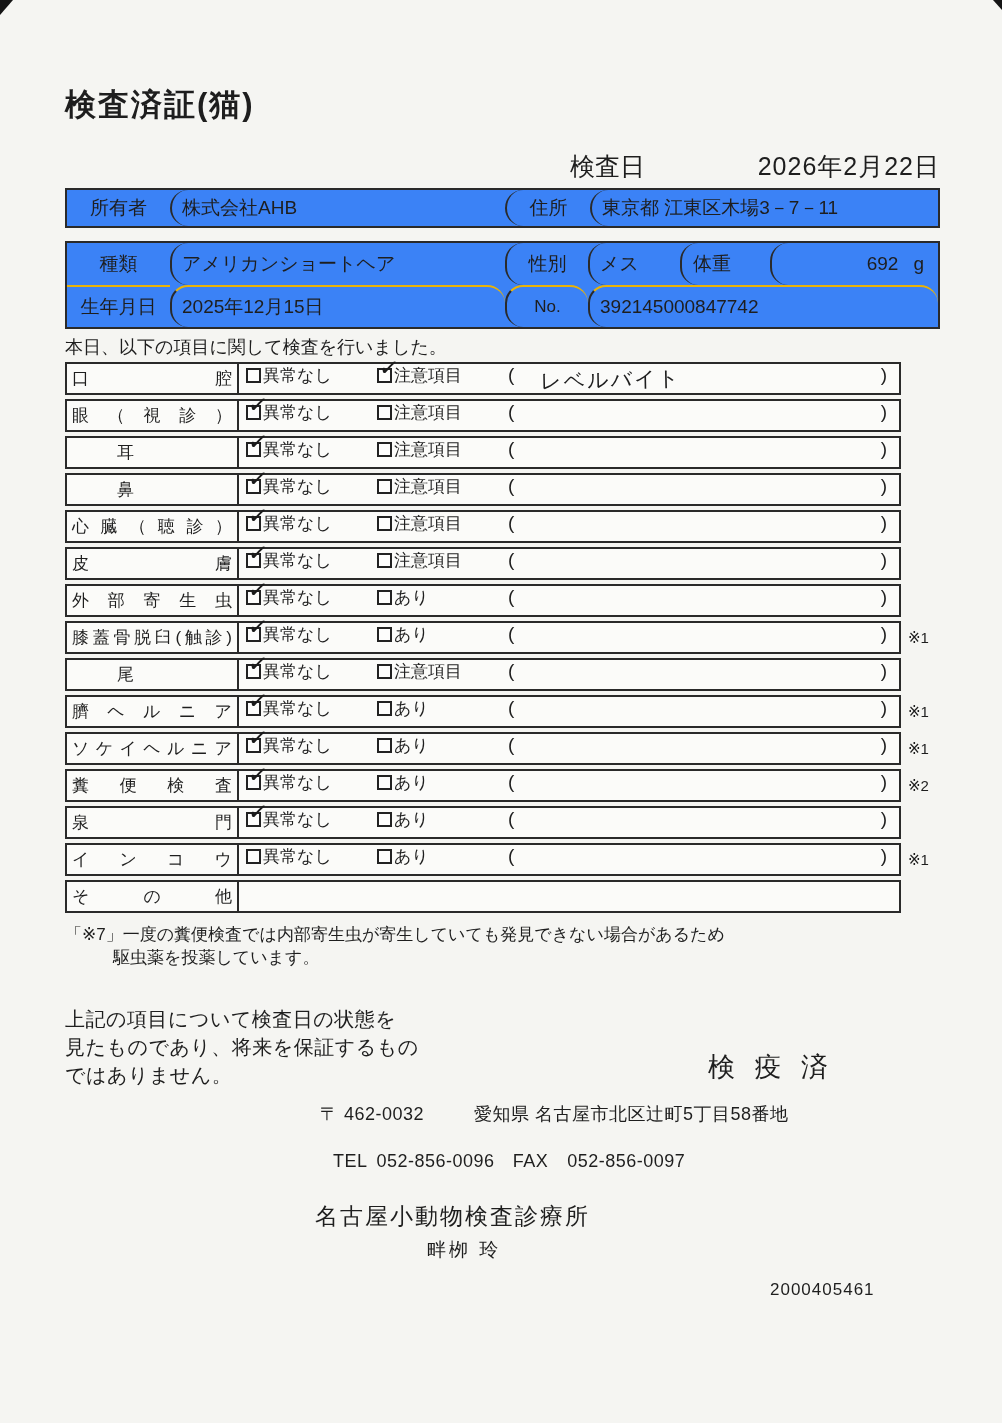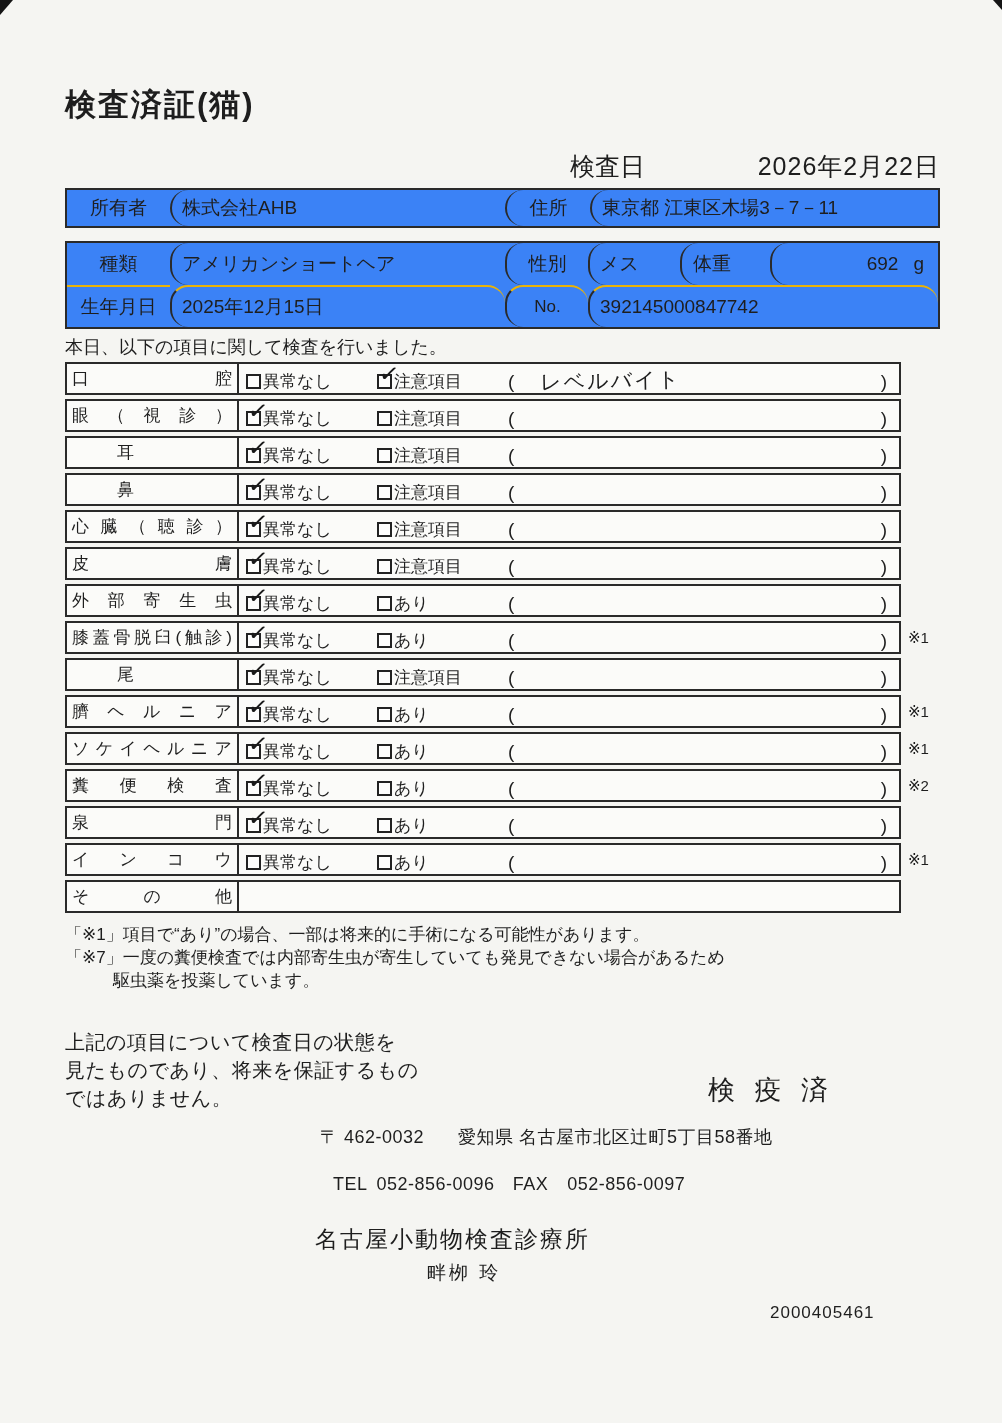--- a/index.html
+++ b/index.html
@@ -37,41 +37,41 @@
 
   .exam { margin-top:3px; }
   .exam-row-wrap { display:flex; align-items:center; margin-top:4px; }
   .exam-row-wrap:first-child { margin-top:0; }
   .exam-row { width:841px; height:33px; box-sizing:border-box;
               border:2px solid #2a2a2a; background:#fbfbf9; display:flex; }
   .exam-label { width:172px; box-sizing:border-box; border-right:2px solid #2a2a2a;
                 display:flex; align-items:center; padding:0 5px; font-size:17px; }
   .exam-label.justify { justify-content:space-between; }
   .exam-label.center { justify-content:center; padding-right:58px; }
-  .exam-content { flex:1; display:flex; align-items:flex-end; padding-left:7px; font-size:17px; }
+  .exam-content { flex:1; display:flex; align-items:flex-start; padding-left:7px; font-size:17px; }
   .opt { display:flex; align-items:center; width:131px; }
   .cb { width:15px; height:15px; box-sizing:border-box; border:2px solid #222;
         position:relative; margin-right:2px; background:#fdfdfc; flex:0 0 auto; }
   .check { position:absolute; left:0; top:-14px; font-size:24px; font-weight:700;
            color:#1a1a1a; transform:rotate(8deg); line-height:1; }
   .paren { font-size:19px; }
   .paren.close { margin-right:12px; }
   .note { flex:1; padding-left:26px; font-size:21px; letter-spacing:2px;
           transform:rotate(-1.2deg); white-space:nowrap; overflow:hidden; }
   .row-mark { font-size:15px; margin-left:7px; width:32px; flex:0 0 auto; }
 
   .footnotes { margin-top:10px; font-size:17px; line-height:23px; }
   .fn-indent { padding-left:48px; }
 
   .disc-wrap { display:flex; margin-top:36px; }
   .disclaimer { font-size:20px; line-height:28px; letter-spacing:0.5px; }
   .stamp { margin-left:auto; margin-right:106px; align-self:flex-end; margin-bottom:4px;
            font-size:27px; letter-spacing:6px; white-space:nowrap; }
 
-  .addr-line { margin:13px 0 0 255px; font-size:18px; display:flex; letter-spacing:0.5px; }
+  .addr-line { margin:13px 0 0 255px; font-size:18px; display:flex; letter-spacing:0.5px;gap:16px; }
   .addr-line .addr { margin-left:34px; }
   .tel-line { margin:25px 0 0 268px; font-size:18px; display:flex; letter-spacing:0.5px; }
   .tel-line .tl { margin-right:9px; }
   .tel-line .fl { margin-left:18px; margin-right:19px; }
   .clinic { margin:29px 0 0 250px; font-size:23px; letter-spacing:2px; }
   .vet { margin:5px 0 0 362px; font-size:19px; letter-spacing:3px; }
   .docnum { margin:17px 0 0 705px; font-size:17px; letter-spacing:1px; }
 </style>
 </head>
 <body>
@@ -525,21 +525,20 @@
             <span>の</span>
             <span>他</span>
           </div>
         <div class="exam-content"></div>
       </div>
       <span class="row-mark"></span>
     </div>
   </div>
 
   <div class="footnotes">
-    <div>「※1」項目で“あり”の場合、一部は将来的に手術になる可能性があります。</div>
     <div>「※7」一度の糞便検査では内部寄生虫が寄生していても発見できない場合があるため</div>
     <div class="fn-indent">駆虫薬を投薬しています。</div>
   </div>
 
   <div class="disc-wrap">
     <div class="disclaimer">
       <div>上記の項目について検査日の状態を</div>
       <div>見たものであり、将来を保証するもの</div>
       <div>ではありません。</div>
     </div>

